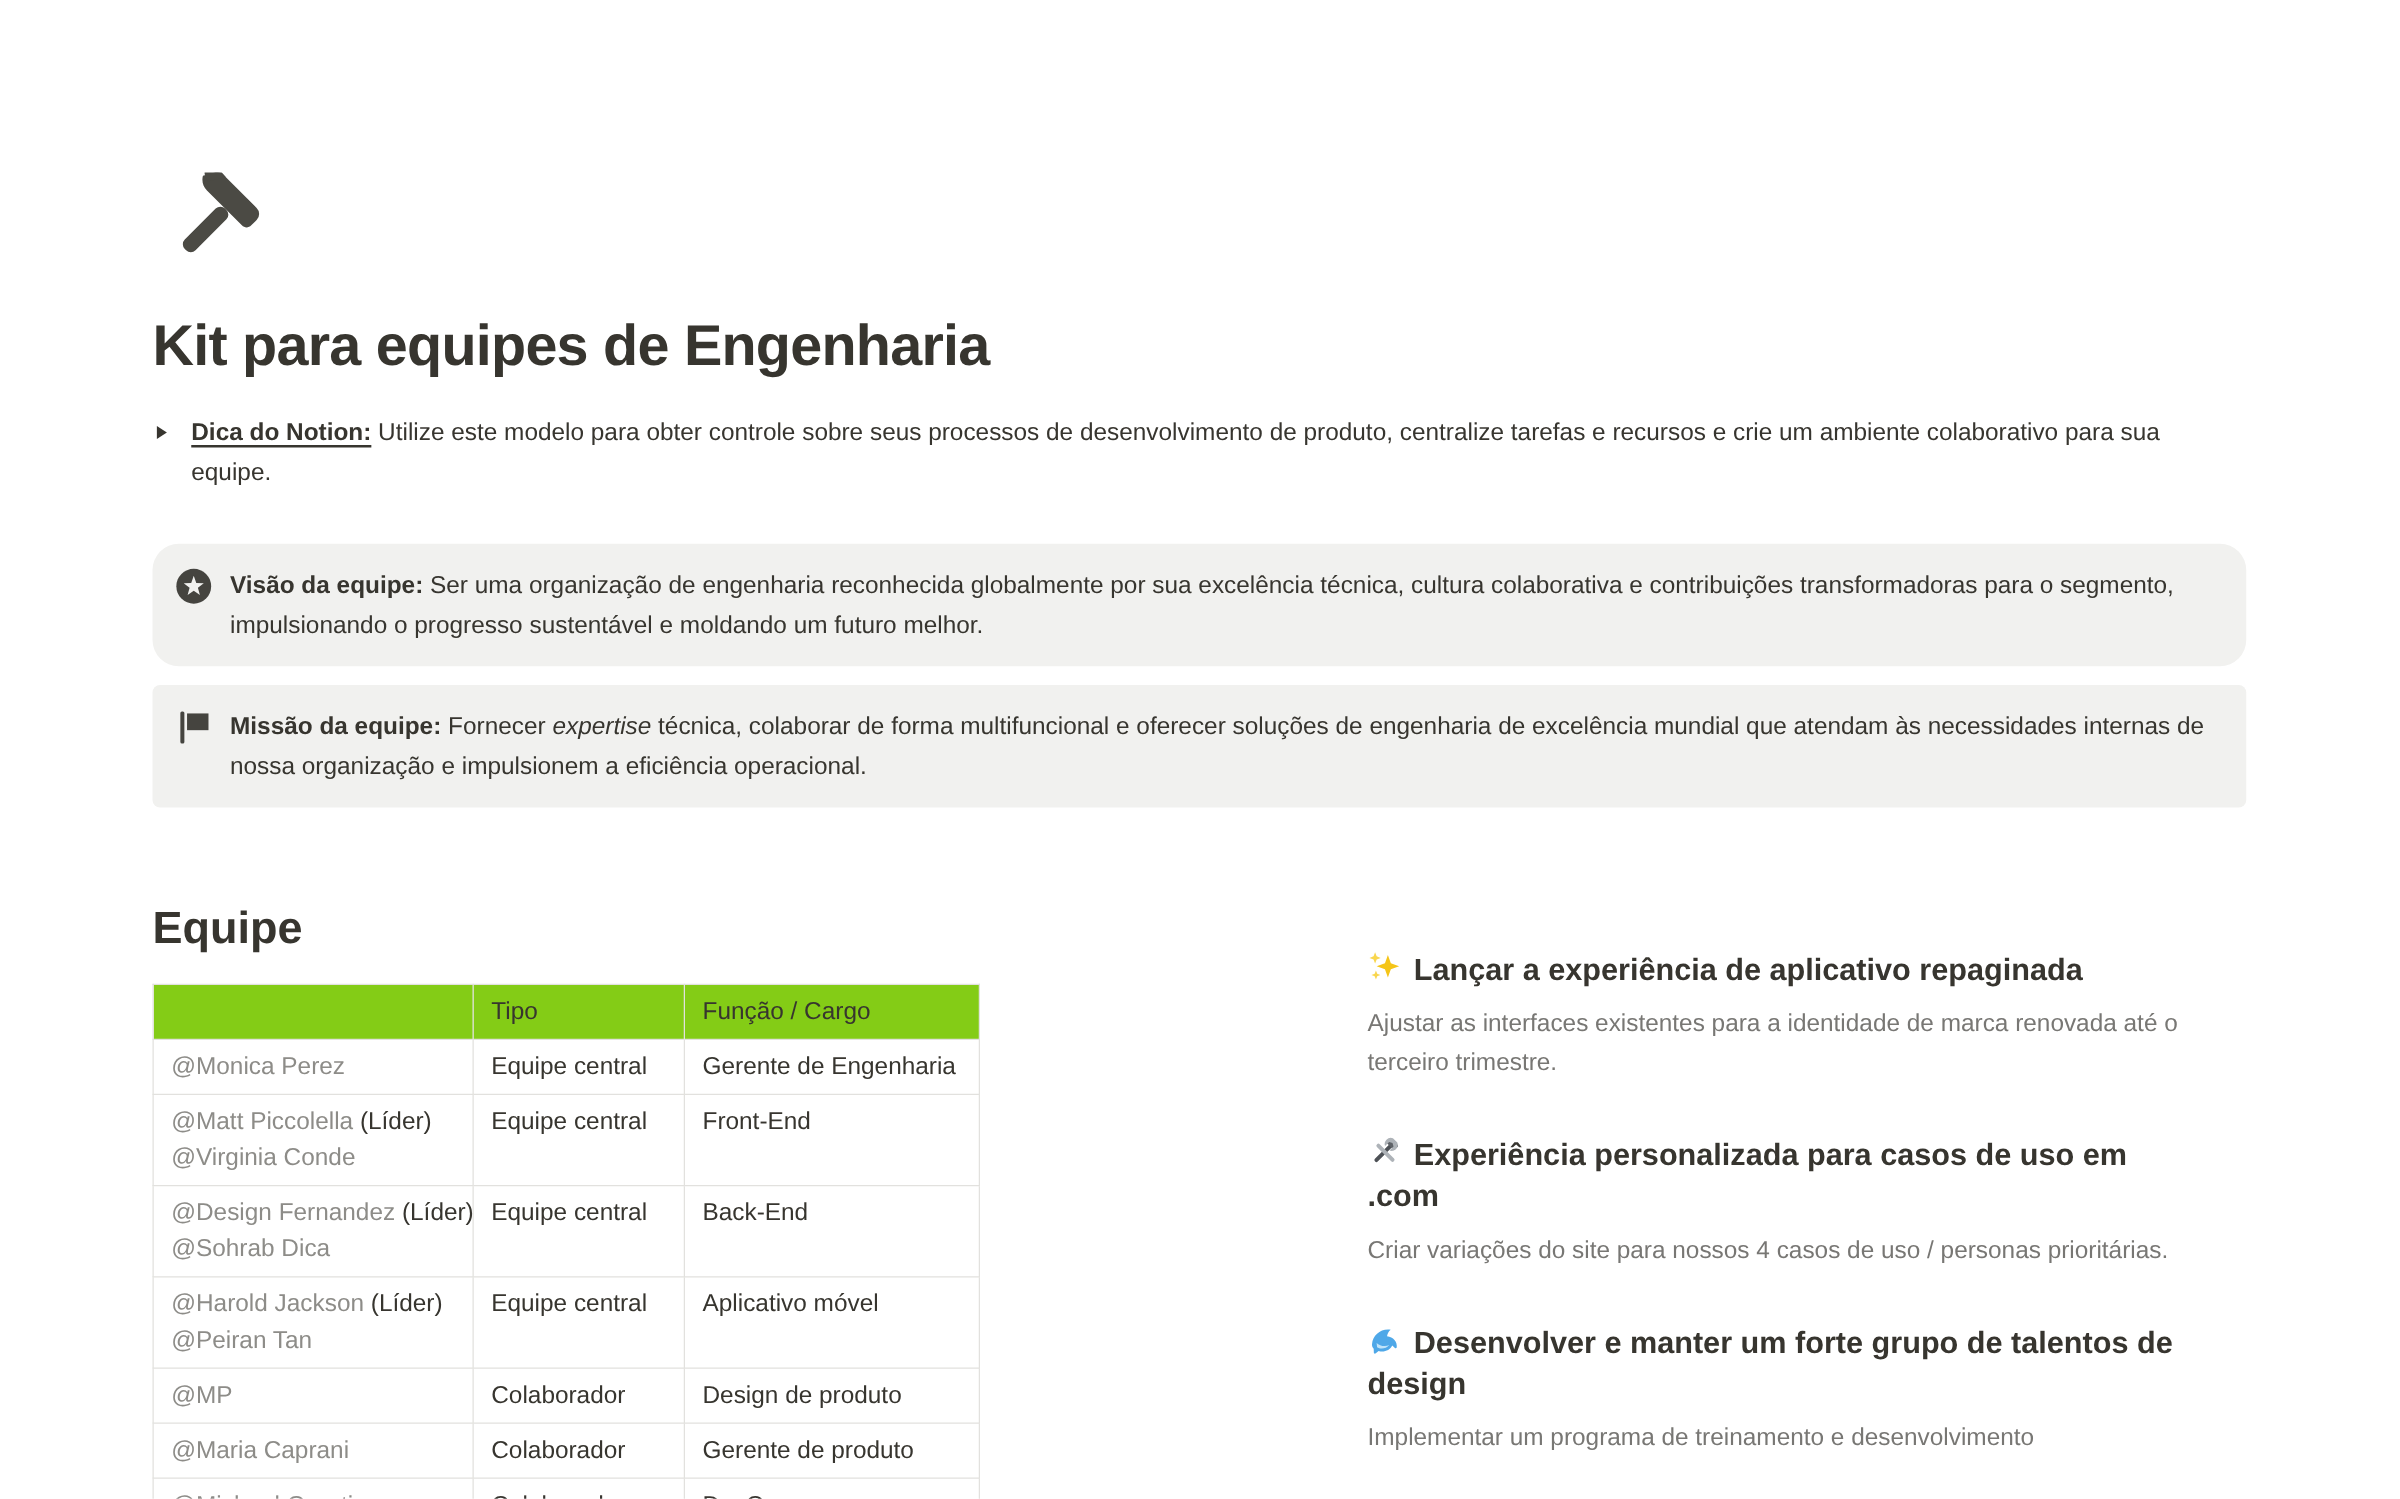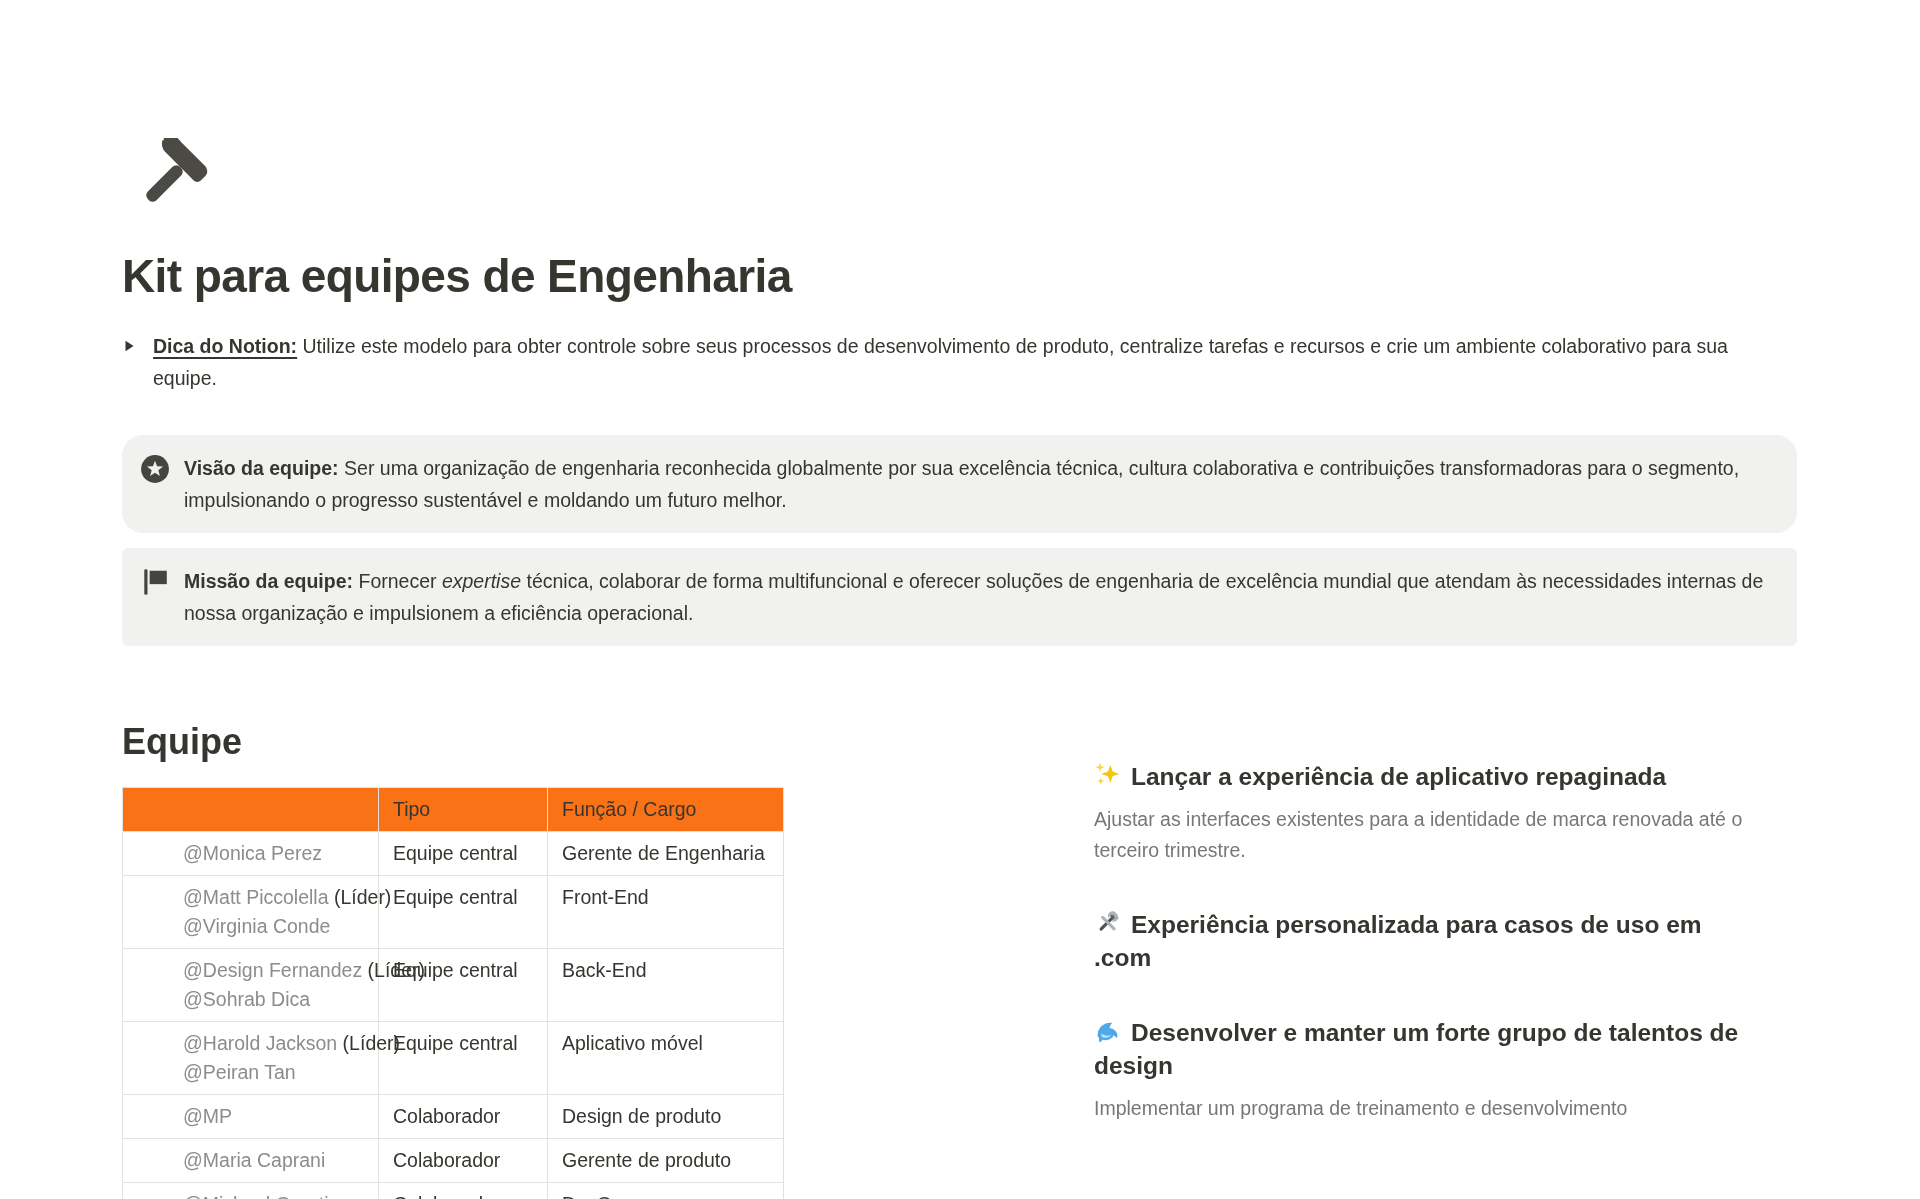--- a/index.html
+++ b/index.html
@@ -39,26 +39,26 @@
 
   .columns { display:grid; grid-template-columns:879px 703px; column-gap:93px; margin-top:76px; }
 
   h2.section-heading { margin:0; font-size:36px; line-height:40px; font-weight:700; color:#37352F; }
 
   table.team-table { border-collapse:collapse; table-layout:fixed; width:661px; margin-top:25px; }
   .team-table th, .team-table td {
     border:1px solid #E2E1DE; text-align:left; vertical-align:top;
     padding:7px 14px; font-size:19.5px; line-height:29px; font-weight:400;
   }
-  .team-table thead th { background:#f97316; height:44px; }
+  .team-table thead th { background:#84cc16; height:44px; }
   .col-members { width:256px; }
   .col-tipo { width:169px; }
   .col-cargo { width:236px; }
   .mention { color:#8D8C88; }
-  .member-line { white-space:nowrap;margin-left:46px; }
+  .member-line { white-space:nowrap; }
 
   .goal-title {
     margin:42px 0 0 0; font-size:24.5px; line-height:33px; font-weight:700;
     max-width:665px; color:#37352F;
   }
   .goal-title-first { margin-top:38px; }
   .goal-icon { display:inline-block; width:27px; height:27px; margin-right:10px; vertical-align:-3px; }
   .goal-icon svg { width:27px; height:27px; display:block; }
   .goal-desc { margin:11px 0 0 0; font-size:19.5px; line-height:31px; color:#787774; max-width:680px; }
 </style>
@@ -200,20 +200,21 @@
         <h3 class="goal-title"><span class="goal-icon">
             <svg viewBox="0 0 24 24">
               <g>
                 <rect x="10.7" y="4" width="2.8" height="17.5" rx="1.3" fill="#4d5156" transform="rotate(45 12 12)"></rect>
                 <rect x="8" y="1.8" width="8.2" height="4.6" rx="1.2" fill="#5f6368" transform="rotate(45 12 12)"></rect>
                 <rect x="10.7" y="4.5" width="2.8" height="17" rx="1.3" fill="#aeb3b8" transform="rotate(-45 12 12)"></rect>
                 <path d="M16.2 1.6 a4.4 4.4 0 0 1 4.6 1 a4.4 4.4 0 0 1 1 4.6 l-2.9 -2.9 -2.4 .7 -.7 2.4 2.9 2.9 a4.4 4.4 0 0 1 -4.6 -1 a4.4 4.4 0 0 1 -1 -4.6 z" fill="#aeb3b8" transform="rotate(90 16.8 6)"></path>
               </g>
             </svg>
           </span><span>Experiência personalizada para casos de uso em .com</span></h3>
+        <p class="goal-desc">Criar variações do site para nossos 4 casos de uso / personas prioritárias.</p>
       </div>
 
       <div class="goal">
         <h3 class="goal-title"><span class="goal-icon">
             <svg viewBox="0 0 24 24">
               <path d="M3.2 15.5 C3.8 8.8 9.5 4.2 16.5 5.2 C15 6.4 14.1 8 13.9 9.8 C18.3 10.4 21.3 13.6 20.8 17.6 C20.7 18.4 20 18.6 19.5 18.1 L17.6 16.3 C16.1 19.6 11.8 21.4 7.9 20.2 L5.9 21.9 C5.3 22.4 4.5 22.1 4.5 21.3 L4.4 18.7 C3.6 17.8 3.1 16.7 3.2 15.5 Z" fill="#4FA8E8"></path>
               <path d="M6.5 14.5 C8.5 16.5 12.5 17.5 15.5 16 C13.5 18.6 9.3 19.3 6.8 17.6 Z" fill="#BFE3F9"></path>
             </svg>
           </span><span>Desenvolver e manter um forte grupo de talentos de design</span></h3>
         <p class="goal-desc">Implementar um programa de treinamento e desenvolvimento</p>

